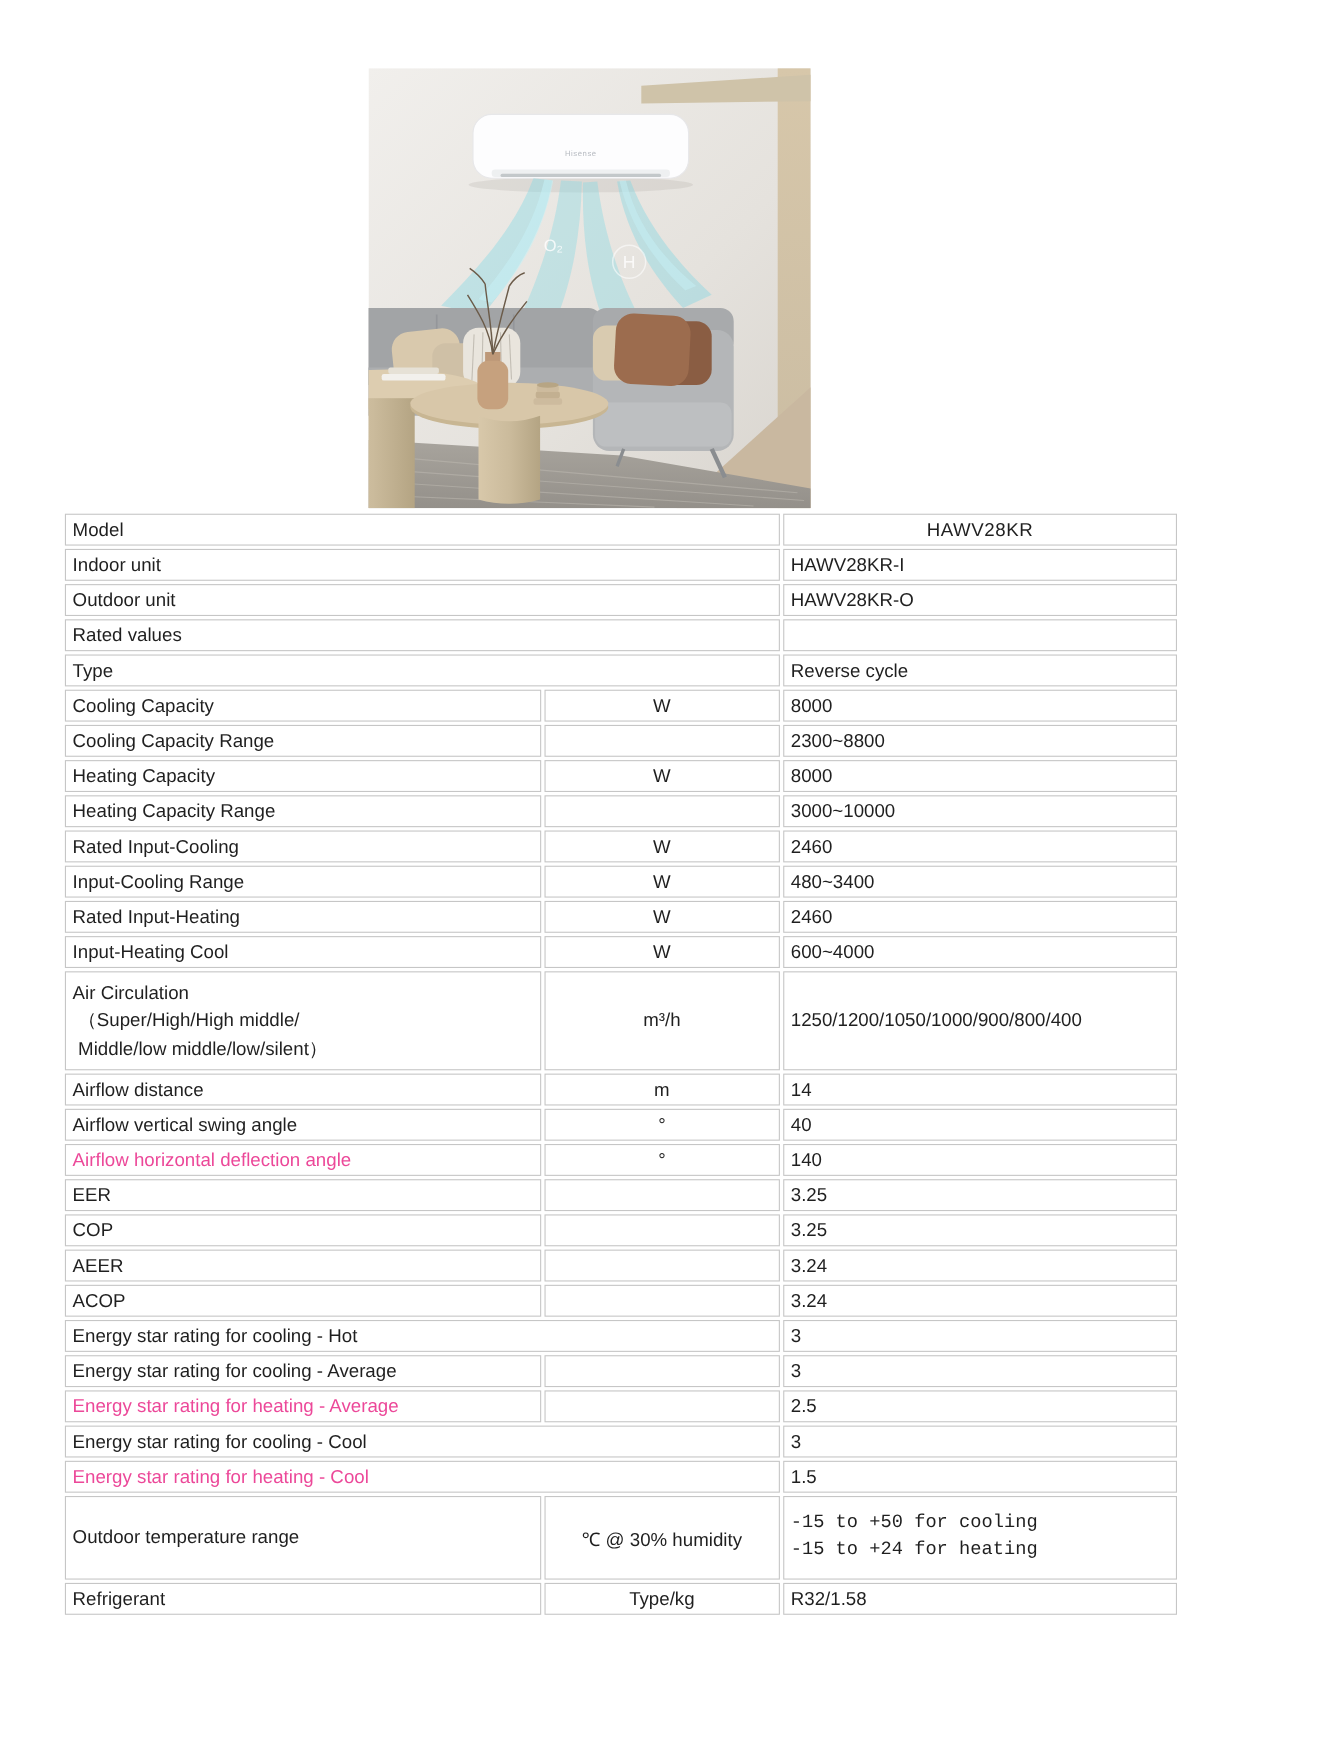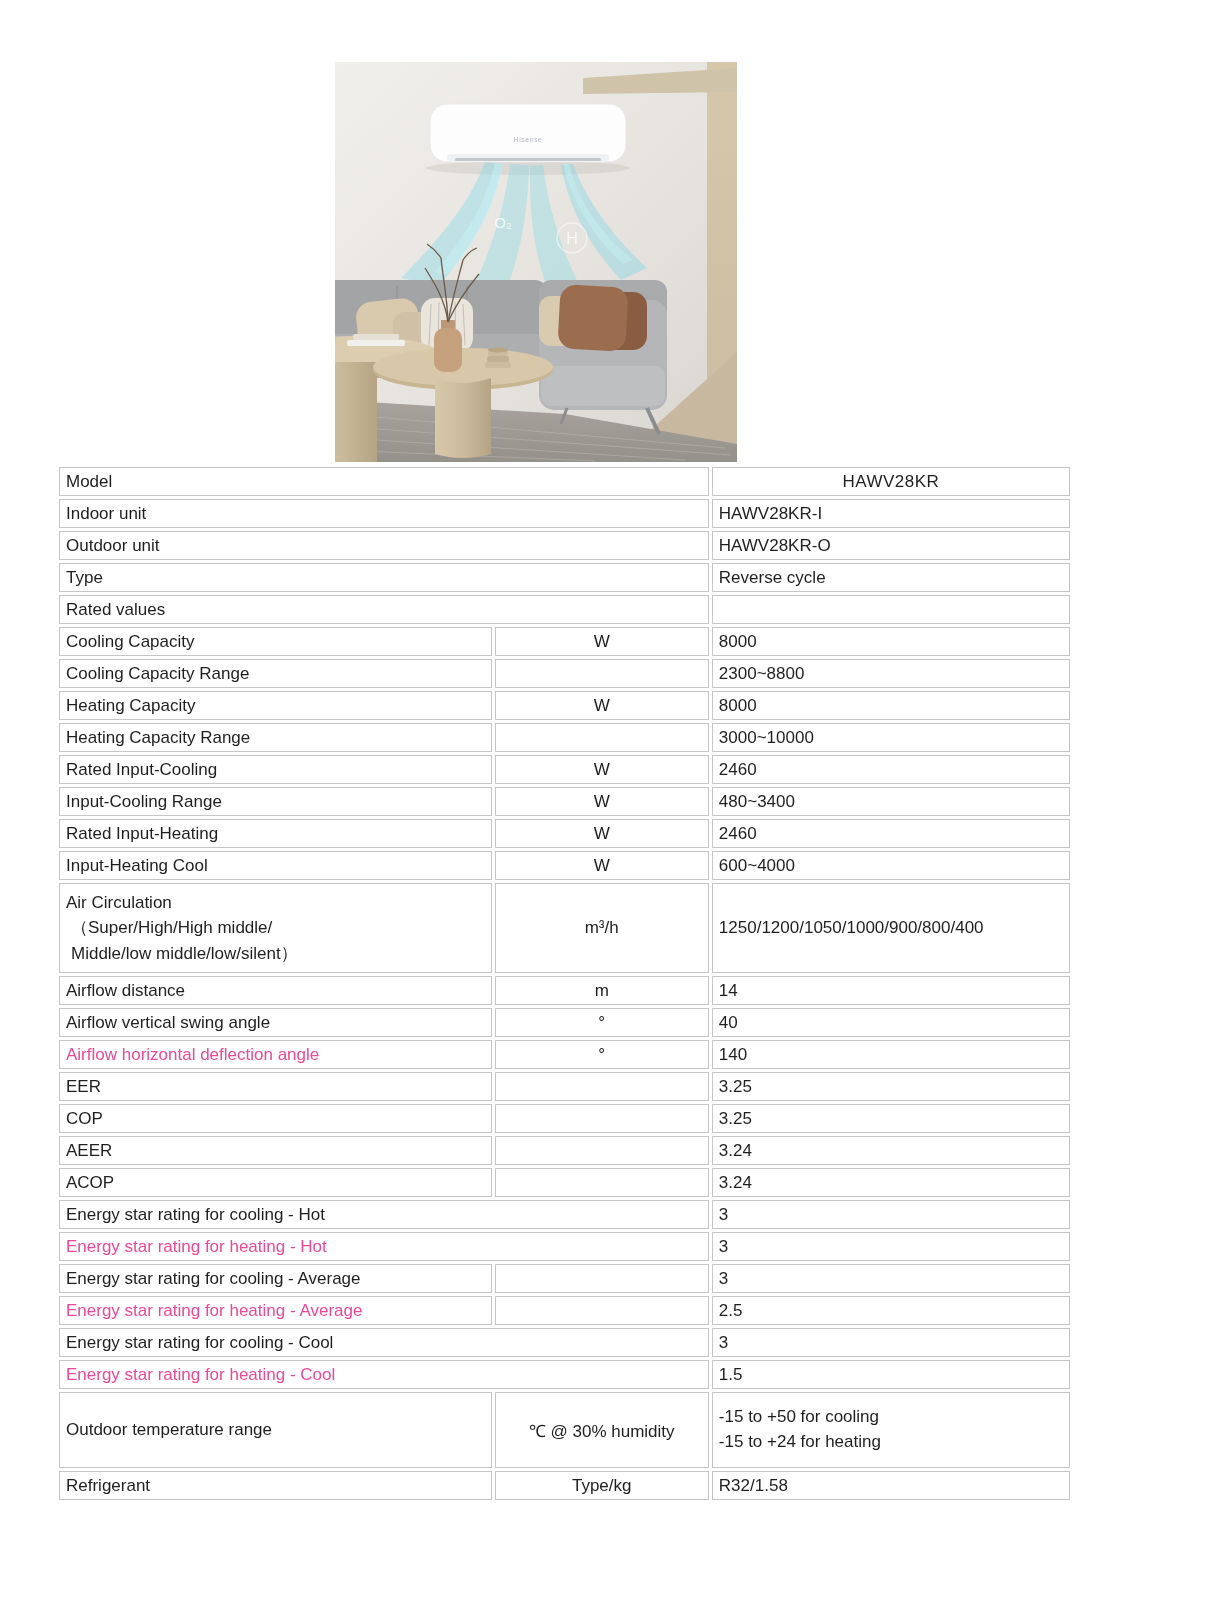--- a/index.html
+++ b/index.html
@@ -30,21 +30,21 @@
   td.model-value { font-size:23px; text-align:center; letter-spacing:0.5px; height:58px; }
   td.rated-cell { font-size:20px; vertical-align:bottom; padding-bottom:7px; height:42px; }
   td.label { text-align:left; padding-left:44px; }
   td.unit  { text-align:center; }
   td.value { text-align:left; }
   td.label.muted { color:#ec4899; }
   tr.row-tall td { height:86px; }
   tr.row-xl td { height:72px; }
   td.label .sub { padding-left:5px; }
   td.label div { line-height:1.5; }
-  td.value div { line-height:1.45; }
+  td.value div { line-height:1.45;font-family:Liberation Mono, monospace; }
   td.blank { background:#ffffff; }
 </style>
 </head>
 <body>
 
 <div class="photo">
   <svg viewBox="0 0 402 400" xmlns="http://www.w3.org/2000/svg">
     <defs>
       <linearGradient id="wallGrad" x1="0" y1="0" x2="1" y2="1">
         <stop offset="0" stop-color="#f1efec"></stop>
@@ -181,26 +181,26 @@
       </tr>
       <tr>
         <td class="label" colspan="2">Indoor unit</td>
         <td class="value">HAWV28KR-I</td>
       </tr>
       <tr>
         <td class="label" colspan="2">Outdoor unit</td>
         <td class="value">HAWV28KR-O</td>
       </tr>
       <tr>
+        <td class="section rated-cell" colspan="2">Rated values</td>
+        <td class="blank"></td>
+      </tr>
+      <tr>
         <td class="label" colspan="2">Type</td>
         <td class="value">Reverse cycle</td>
-      </tr>
-      <tr>
-        <td class="section rated-cell" colspan="2">Rated values</td>
-        <td class="blank"></td>
       </tr>
 
     <tr>
           <td class="label">Cooling Capacity</td>
           <td class="unit">W</td>
           <td class="value">8000</td>
         </tr>
         <tr>
           <td class="label">Cooling Capacity Range</td>
           <td class="unit"></td>
@@ -278,24 +278,20 @@
         <tr>
           <td class="label">ACOP</td>
           <td class="unit"></td>
           <td class="value">3.24</td>
         </tr>
         <tr>
           <td class="label" colspan="2">Energy star rating for cooling - Hot</td>
           <td class="value">3</td>
         </tr>
         <tr>
-          <td class="label muted" colspan="2">Energy star rating for heating - Hot</td>
-          <td class="value">3</td>
-        </tr>
-        <tr>
           <td class="label">Energy star rating for cooling - Average</td>
           <td class="unit"></td>
           <td class="value">3</td>
         </tr>
         <tr>
           <td class="label muted">Energy star rating for heating - Average</td>
           <td class="unit"></td>
           <td class="value">2.5</td>
         </tr>
         <tr>

